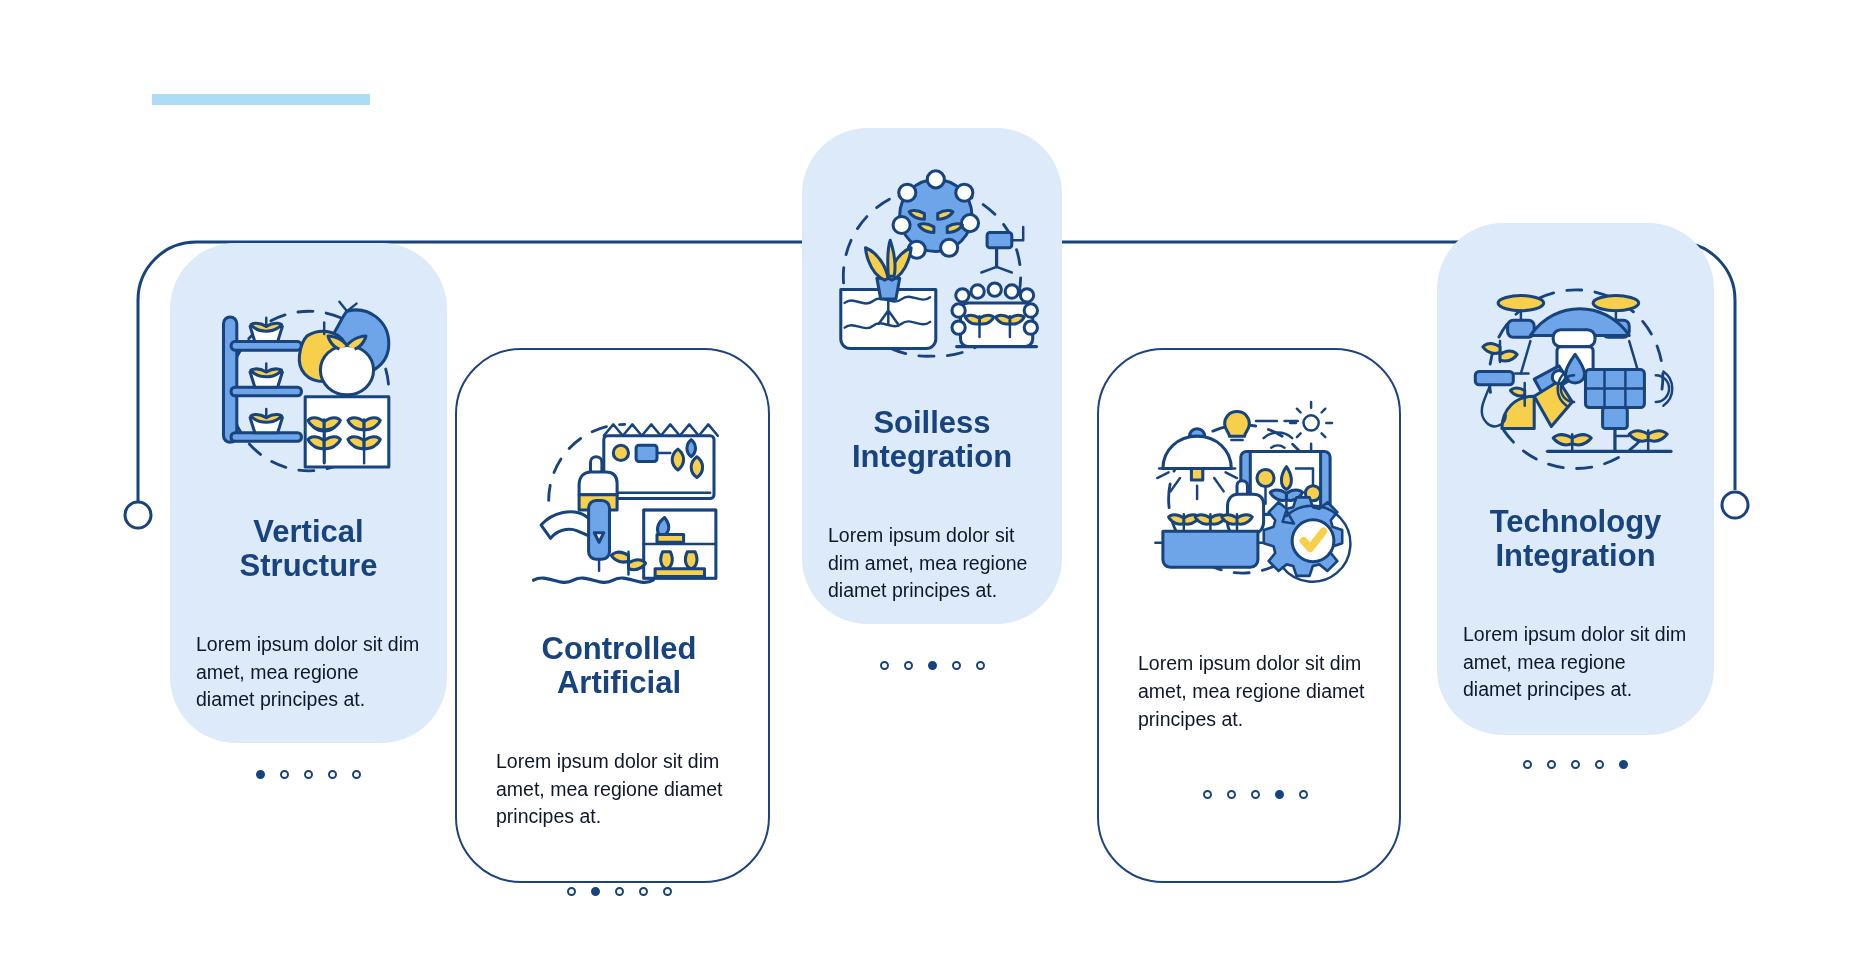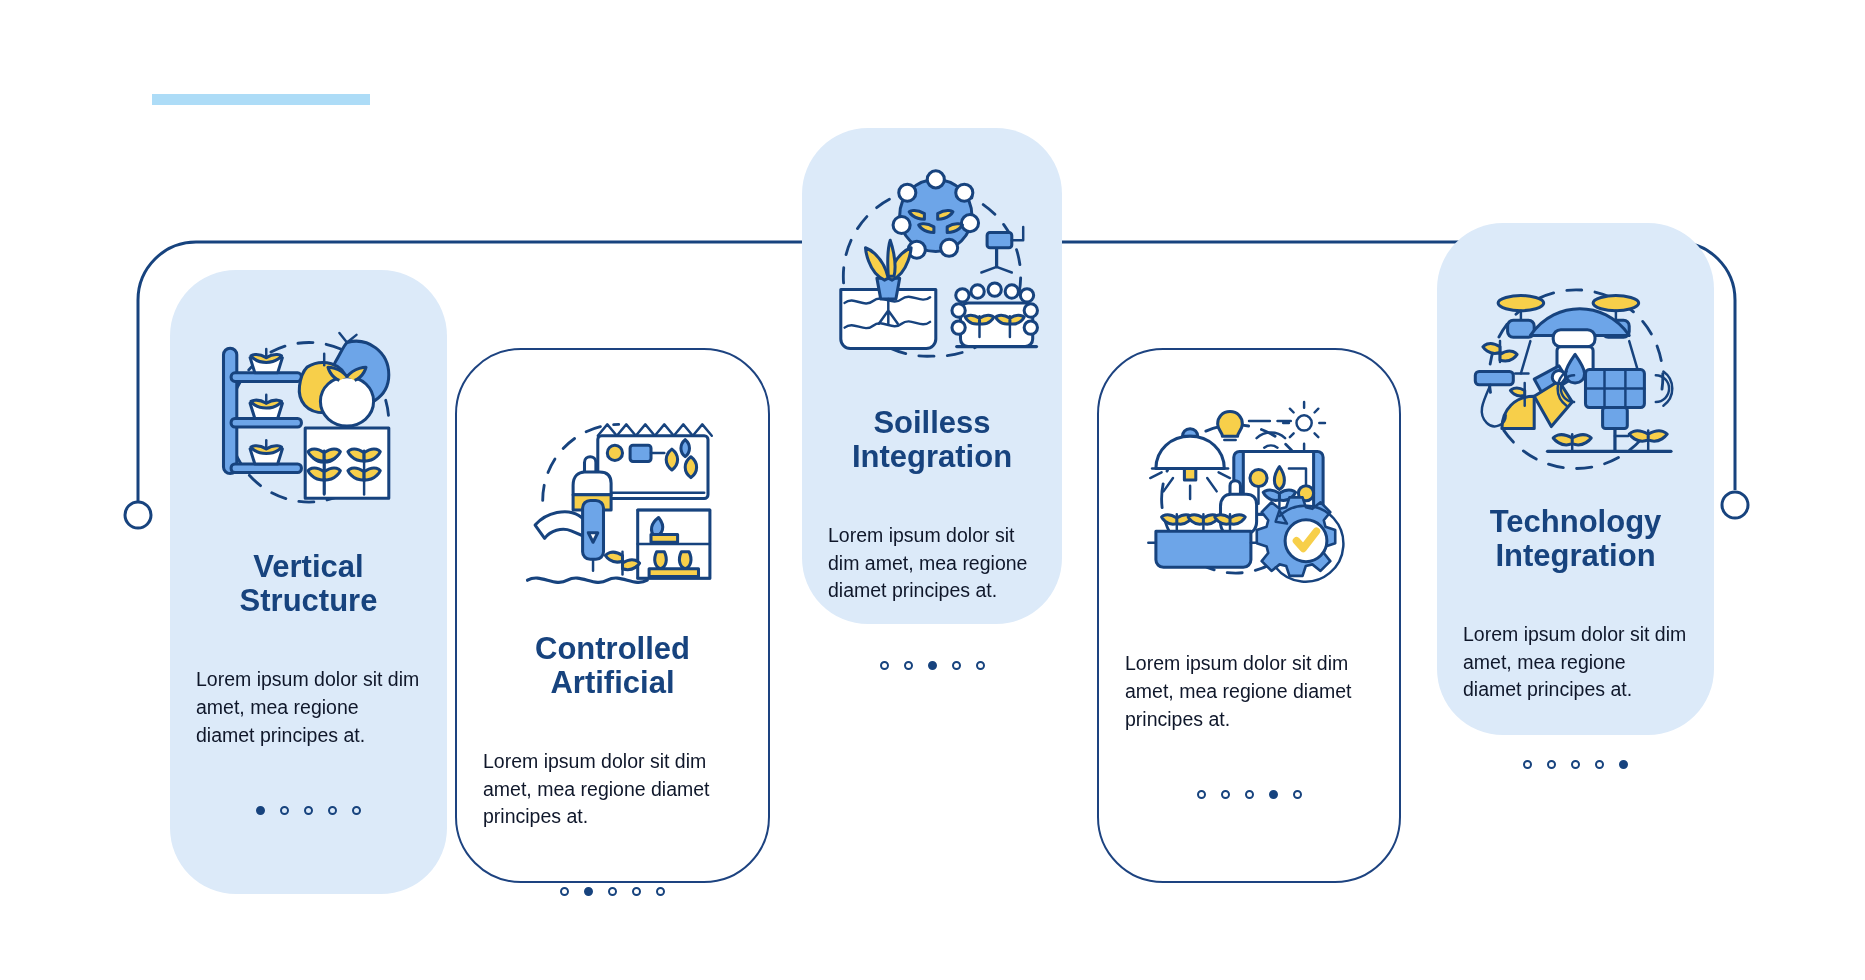--- a/index.html
+++ b/index.html
@@ -25,21 +25,21 @@
   
   #connector-svg { position:absolute; left:0; top:0; width:1865px; height:980px; pointer-events:none; }
 
   
   .card {
     position:absolute;
     border-radius:66px;
     display:flex; flex-direction:column; align-items:center;gap:28px;
   }
   .card.filled { background:#dceaf9; }
-  .card.outlined { background:#ffffff; border:2.4px solid #1d4380; }
+  .card.outlined { background:#ffffff; border:2.4px solid #1d4380;padding-left:13px; }
 
   .card-icon {
     width:228px; height:208px;
     margin-top:34px;
     display:flex; align-items:center; justify-content:center;
   }
   .card-icon svg { width:100%; height:100%; overflow:visible; }
 
   .card-title {
     color:#17437e;
@@ -58,21 +58,21 @@
   .card-dots {
     display:flex; gap:15px; margin-top:28px; align-items:center;
   }
   .dot {
     width:9px; height:9px; border-radius:50%;
     border:2px solid #17437e; background:transparent;
   }
   .dot.active { background:#17437e; }
 
   
-  #card-1 { left:170px; top:243px;  width:277px; height:624px;margin-top:27px; }
+  #card-1 { left:170px; top:243px;  width:277px; height:500px; }
   #card-2 { left:455px; top:348px;  width:315px; height:535px; }
   #card-3 { left:802px; top:128px;  width:260px; height:496px; }
   #card-4 { left:1097px;top:348px;  width:304px; height:535px; }
   #card-5 { left:1437px;top:223px;  width:277px; height:512px; }
 
   #card-2 .card-icon, #card-4 .card-icon { margin-top:44px; }
   #card-3 .card-icon { margin-top:40px; }
   #card-5 .card-icon { margin-top:44px; }
 
   .ic-stroke { fill:none; stroke:#17437e; stroke-width:3.4; stroke-linecap:round; stroke-linejoin:round; }

